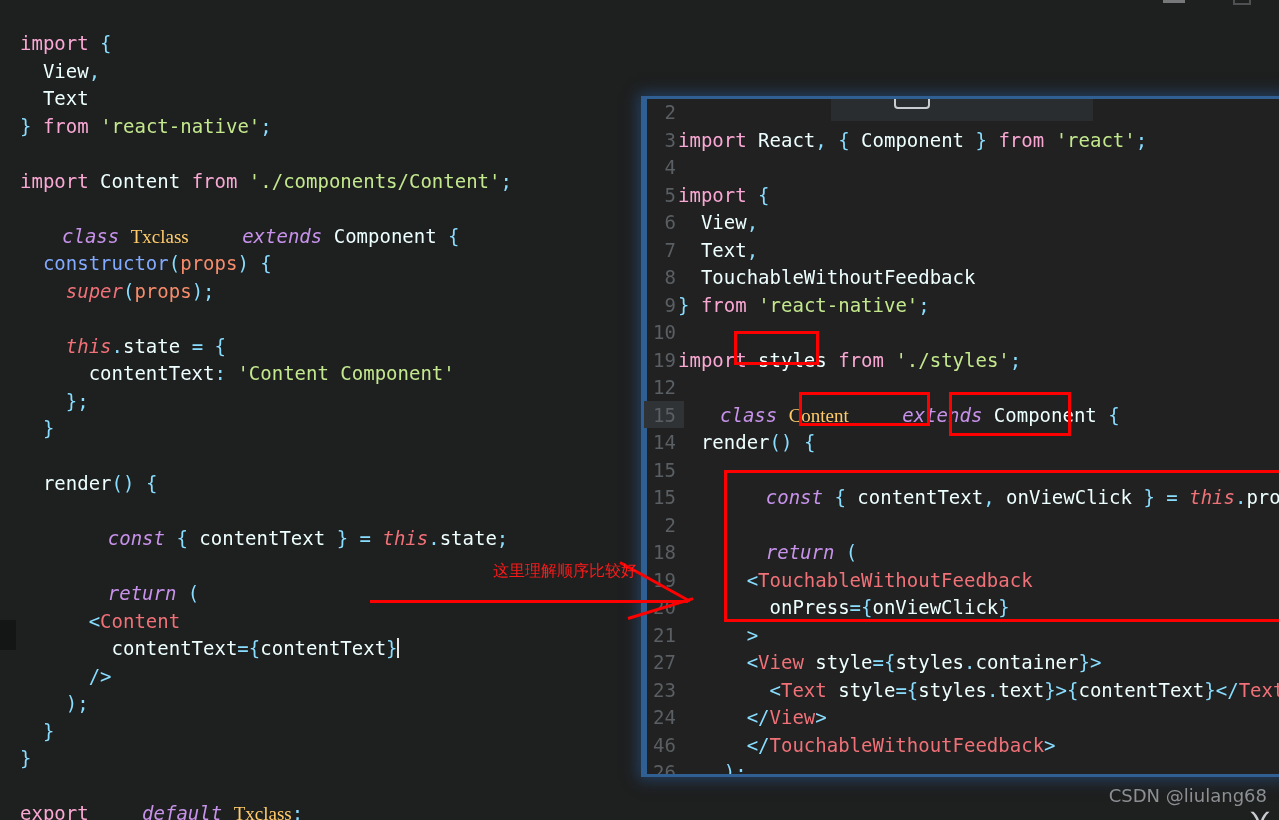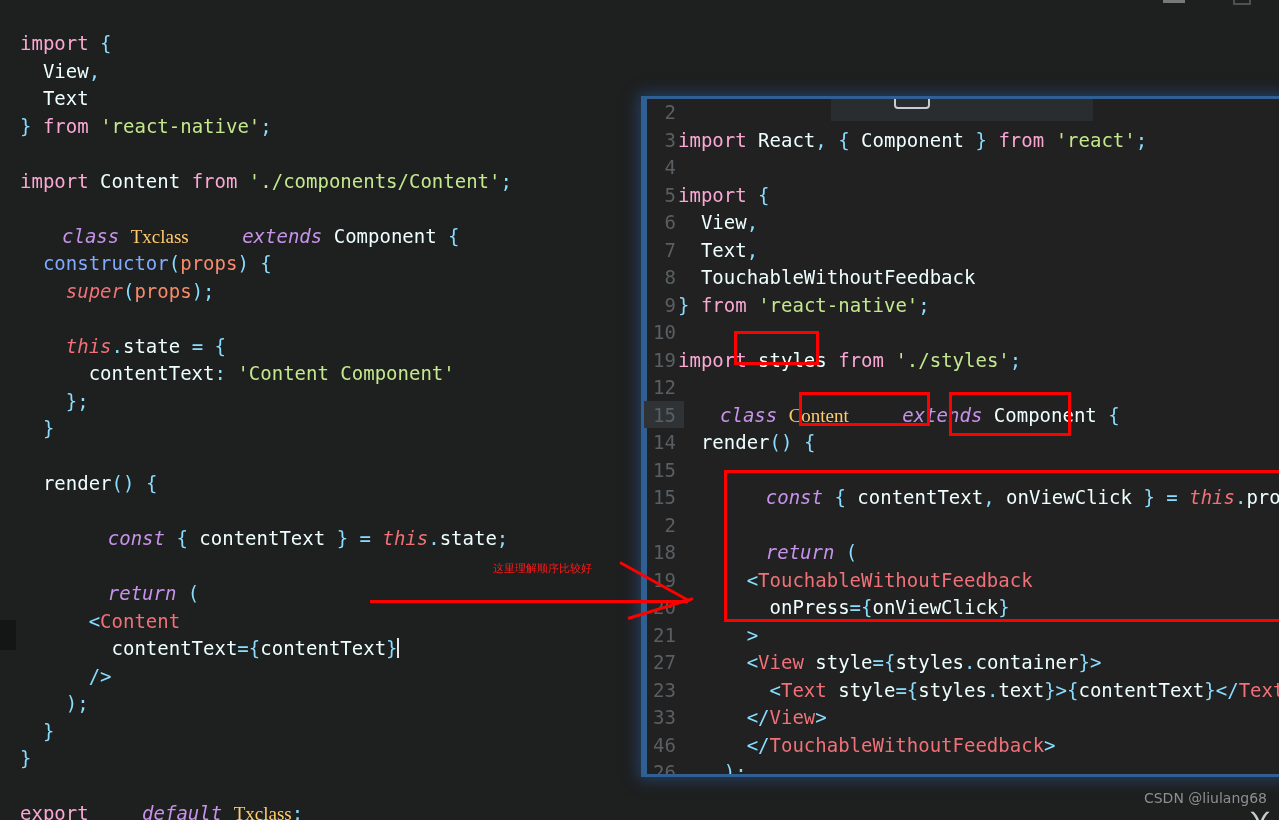--- a/index.html
+++ b/index.html
@@ -137,32 +137,32 @@
   .redline {
     position: absolute;
     background: #ff0000;
     transform-origin: 0 50%;
     pointer-events: none;
   }
   .cn-note {
     position: absolute;
     color: #ff1a1a;
     font-family: "DejaVu Sans", "Liberation Sans", sans-serif;
-    font-size: 11px;
+    font-size: 16px;
     white-space: nowrap;
     pointer-events: none;
   }
 
   
   .watermark {
     position: absolute;
     right: 12px; bottom: 14px;
     color: #8c9094;
     font-family: "DejaVu Sans", "Liberation Sans", sans-serif;
-    font-size: 14px;
+    font-size: 18px;
     white-space: nowrap;
   }
   .wm-logo {
     position: absolute;
     right: 8px; bottom: -16px;
     color: #c8ccd0;
     font-size: 30px;
     font-family: "DejaVu Sans", "Liberation Sans", sans-serif;
   }
   .winctl {
@@ -206,21 +206,21 @@
 
   <div id="overlay">
     <div id="overlay-inner">
       <div class="overlay-topstrip"></div>
       <div class="overlay-topbtn"></div>
 
       <div class="ov-gutter">
         <div class="ov-gutter-line"></div>
       </div>
       <div class="ov-current-line"></div>
-      <div id="ov-linenos"><div>2</div><div>3</div><div>4</div><div>5</div><div>6</div><div>7</div><div>8</div><div>9</div><div>10</div><div>19</div><div>12</div><div>15</div><div>14</div><div>15</div><div>15</div><div>2</div><div>18</div><div>19</div><div>20</div><div>21</div><div>27</div><div>23</div><div>33</div><div>46</div><div>26</div></div>
+      <div id="ov-linenos"><div>2</div><div>3</div><div>4</div><div>5</div><div>6</div><div>7</div><div>8</div><div>9</div><div>10</div><div>19</div><div>12</div><div>15</div><div>14</div><div>15</div><div>15</div><div>2</div><div>18</div><div>19</div><div>20</div><div>21</div><div>27</div><div>23</div><div>24</div><div>46</div><div>26</div></div>
       <div id="ov-code" class="code"><div>&nbsp;</div><div><span class="kw2">import</span> <span class="plain">React</span><span class="punct">,</span> <span class="punct">{</span> <span class="plain">Component</span> <span class="punct">}</span> <span class="kw2">from</span> <span class="str">'react'</span><span class="punct">;</span></div><div>&nbsp;</div><div><span class="kw2">import</span> <span class="punct">{</span></div><div>  <span class="plain">View</span><span class="punct">,</span></div><div>  <span class="plain">Text</span><span class="punct">,</span></div><div>  <span class="plain">TouchableWithoutFeedback</span></div><div><span class="punct">}</span> <span class="kw2">from</span> <span class="str">'react-native'</span><span class="punct">;</span></div><div>&nbsp;</div><div><span class="kw2">import</span> <span class="plain">styles</span> <span class="kw2">from</span> <span class="str">'./styles'</span><span class="punct">;</span></div><div>&nbsp;</div><div><span class="kw">class</span> <span class="cls">Content</span> <span class="kw">extends</span> <span class="plain">Component</span> <span class="punct">{</span></div><div>  <span class="plain">render</span><span class="punct">()</span> <span class="punct">{</span></div><div>&nbsp;</div><div>    <span class="kw">const</span> <span class="punct">{</span> <span class="plain">contentText</span><span class="punct">,</span> <span class="plain">onViewClick</span> <span class="punct">}</span> <span class="punct">=</span> <span class="this">this</span><span class="punct">.</span><span class="plain">props</span><span class="punct">;</span></div><div>&nbsp;</div><div>    <span class="kw">return</span> <span class="punct">(</span></div><div>      <span class="punct">&lt;</span><span class="tag">TouchableWithoutFeedback</span></div><div>        <span class="plain">onPress</span><span class="punct">={</span><span class="plain">onViewClick</span><span class="punct">}</span></div><div>      <span class="punct">&gt;</span></div><div>      <span class="punct">&lt;</span><span class="tag">View</span> <span class="plain">style</span><span class="punct">={</span><span class="plain">styles</span><span class="punct">.</span><span class="plain">container</span><span class="punct">}&gt;</span></div><div>        <span class="punct">&lt;</span><span class="tag">Text</span> <span class="plain">style</span><span class="punct">={</span><span class="plain">styles</span><span class="punct">.</span><span class="plain">text</span><span class="punct">}&gt;{</span><span class="plain">contentText</span><span class="punct">}&lt;/</span><span class="tag">Text</span></div><div>      <span class="punct">&lt;/</span><span class="tag">View</span><span class="punct">&gt;</span></div><div>      <span class="punct">&lt;/</span><span class="tag">TouchableWithoutFeedback</span><span class="punct">&gt;</span></div><div>    <span class="punct">);</span></div></div>
     </div>
   </div>
 
   <div class="redbox" style="left:734px; top:331px; width:85px; height:34px;"></div>
   <div class="redbox" style="left:799px; top:392px; width:131px; height:34px;"></div>
   <div class="redbox" style="left:949px; top:392px; width:122px; height:44px;"></div>
   <div class="redbox" style="left:724px; top:470px; width:600px; height:152px;"></div>
 
   <div class="redline" style="left:370px; top:600px; width:318px; height:3px;"></div>

